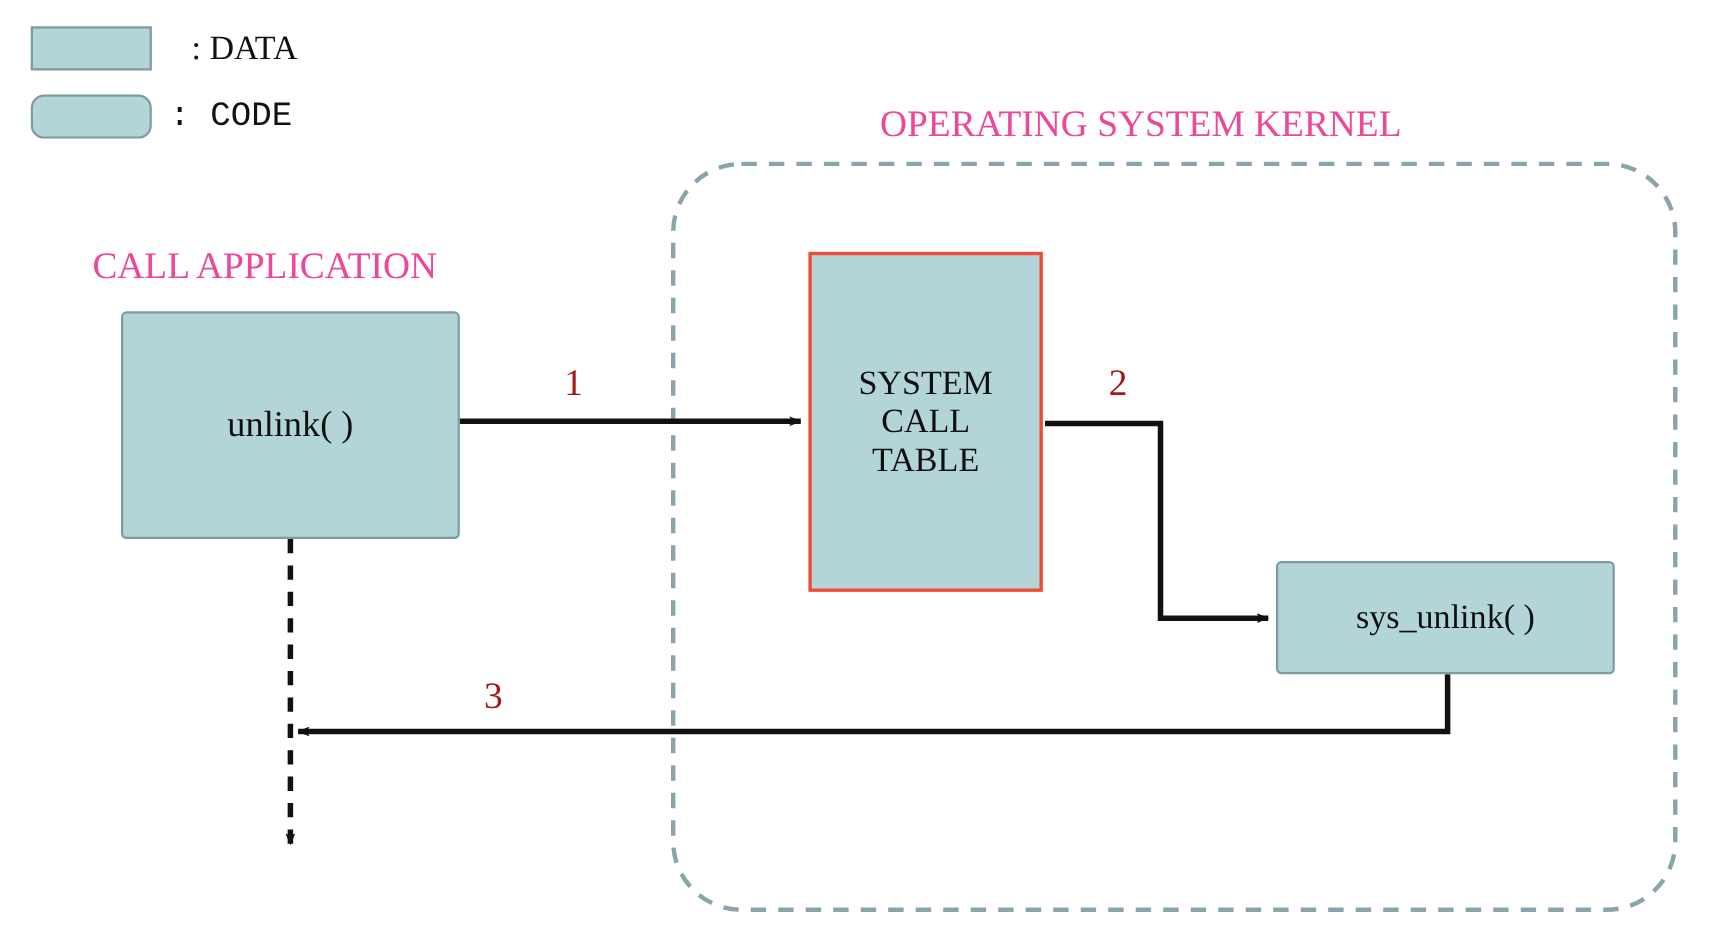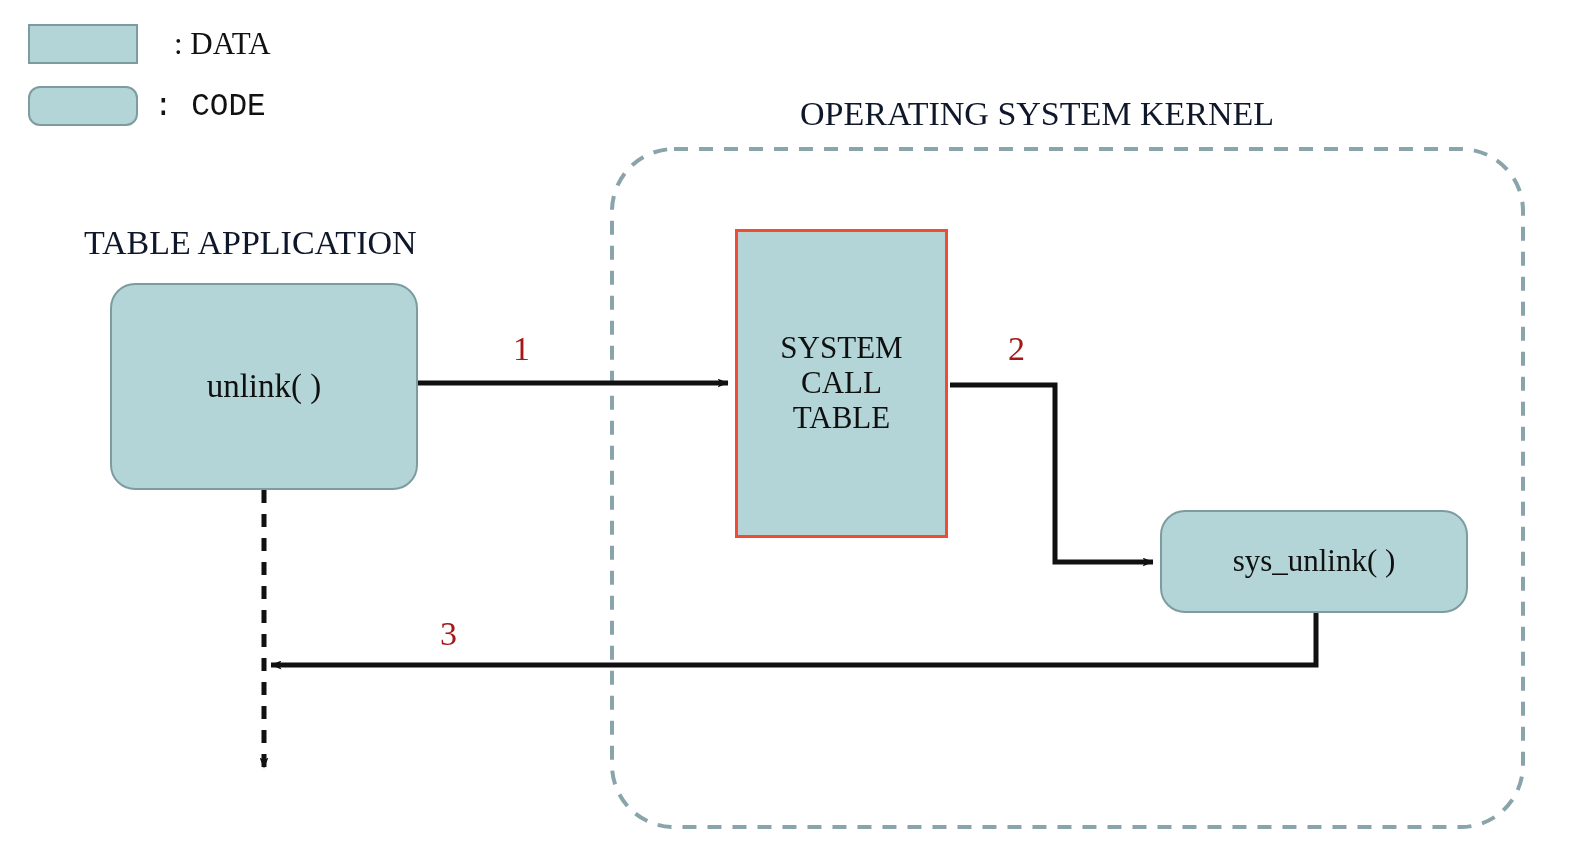--- a/index.html
+++ b/index.html
@@ -30,28 +30,28 @@
     border: 2px solid #7d9ca0;
     box-sizing: border-box;
     display: flex;
     align-items: center;
     justify-content: center;
     text-align: center;
     color: #101010;
     line-height: 1.12;
     z-index: 3;
   }
-  .node.code { border-radius: 25px; }
+  .node.code { border-radius: 5px; }
   .node.data {
     border: 3px solid #f24a34;
     border-radius: 0;
   }
   .title {
     position: absolute;
-    color: #0f172a;
+    color: #ec4899;
     white-space: nowrap;
     z-index: 4;
     text-align: center;
   }
   .steplabel {
     position: absolute;
     color: #a41818;
     font-size: 34px;
     z-index: 5;
     white-space: nowrap;
@@ -119,21 +119,21 @@
 
   <div class="legend-row" style="left:28px; top:24px;gap:20px;">
     <span class="legend-swatch"></span>
     <span class="legend-text">: DATA</span>
   </div>
   <div class="legend-row" style="left:28px; top:86px;font-family:Liberation Mono, monospace;">
     <span class="legend-swatch rounded"></span>
     <span class="legend-text">: CODE</span>
   </div>
 
-  <div class="title" id="title-user-application">TABLE APPLICATION</div>
+  <div class="title" id="title-user-application">CALL APPLICATION</div>
   <div class="title" id="title-os-kernel">OPERATING SYSTEM KERNEL</div>
 
   <div class="node code" id="node-unlink">
     <span>unlink( )</span>
   </div>
 
   <div class="node data" id="node-syscall-table">
     <span>SYSTEM</span>
     <span>CALL</span>
     <span>TABLE</span>

